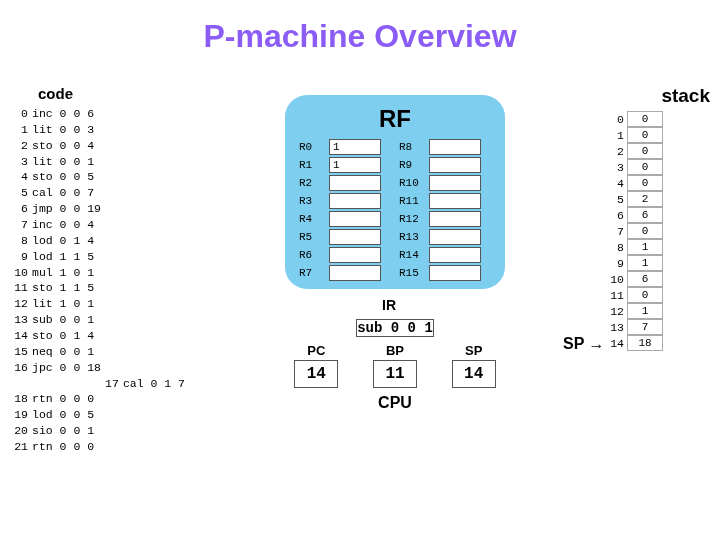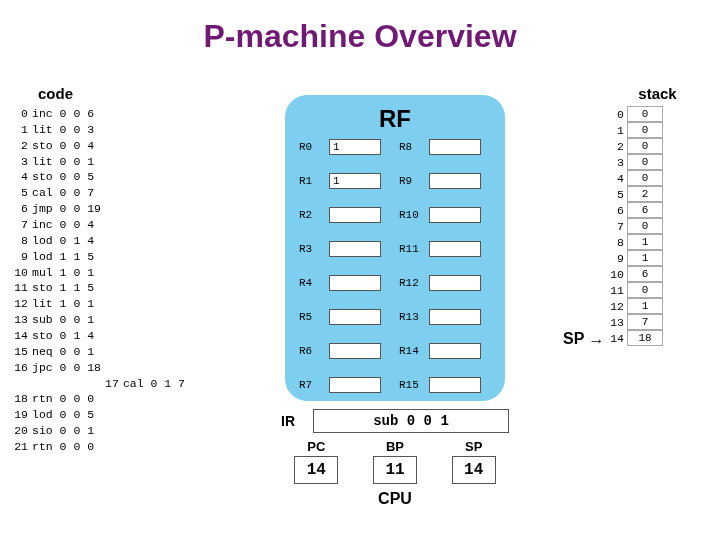--- a/index.html
+++ b/index.html
@@ -10,21 +10,21 @@
       height: 540px;
       overflow: hidden;
       position: relative;
     }
     h1 {
       text-align: center;
       font-family: Arial, sans-serif;
       font-size: 32px;
       font-weight: bold;
       padding: 18px 0 10px 0;
-      color: #701a75;
+      color: #8b5cf6;
     }
     .main-content {
       display: flex;
       flex-direction: row;
       align-items: flex-start;
       padding: 0 10px;
       gap: 0;
       margin-top: 20px;
     }
     
@@ -77,21 +77,21 @@
     .rf-title {
       text-align: center;
       font-family: Arial, sans-serif;
       font-size: 24px;
       font-weight: bold;
       margin-bottom: 6px;
     }
     .rf-grid {
       display: grid;
       grid-template-columns: 1fr 1fr;
-      gap: 18px 8px;
+      gap: 2px 8px;
     }
     .rf-row {
       display: flex;
       flex-direction: row;
       align-items: center;
       gap: 4px;
     }
     .rf-regname {
       font-size: 11px;
       width: 26px;
@@ -102,21 +102,21 @@
       border: 1px solid #555;
       width: 52px;
       height: 16px;
       font-size: 11px;
       display: flex;
       align-items: center;
       padding-left: 3px;
     }
     .ir-row {
       display: flex;
-      flex-direction: row;
+      flex-direction: column;
       align-items: center;
       margin-top: 8px;
       gap: 6px;
       width: 228px;
     }
     .ir-label {
       font-family: Arial, sans-serif;
       font-size: 14px;
       font-weight: bold;
       width: 26px;
@@ -171,23 +171,23 @@
     }
     
     .stack-section {
       min-width: 105px;
       margin-left: 10px;
       margin-top: 0;
       position: relative;
     }
     .stack-label {
       font-family: Arial, sans-serif;
-      font-size: 15px;
-      font-weight: bold;
-      text-align: center;
+      font-size: 19px;
+      font-weight: bold;
+      text-align: right;
       margin-bottom: 4px;
       margin-right: 0px;
     }
     .stack-table {
       font-size: 11.5px;
       position: relative;
     }
     .stack-row {
       display: flex;
       flex-direction: row;

